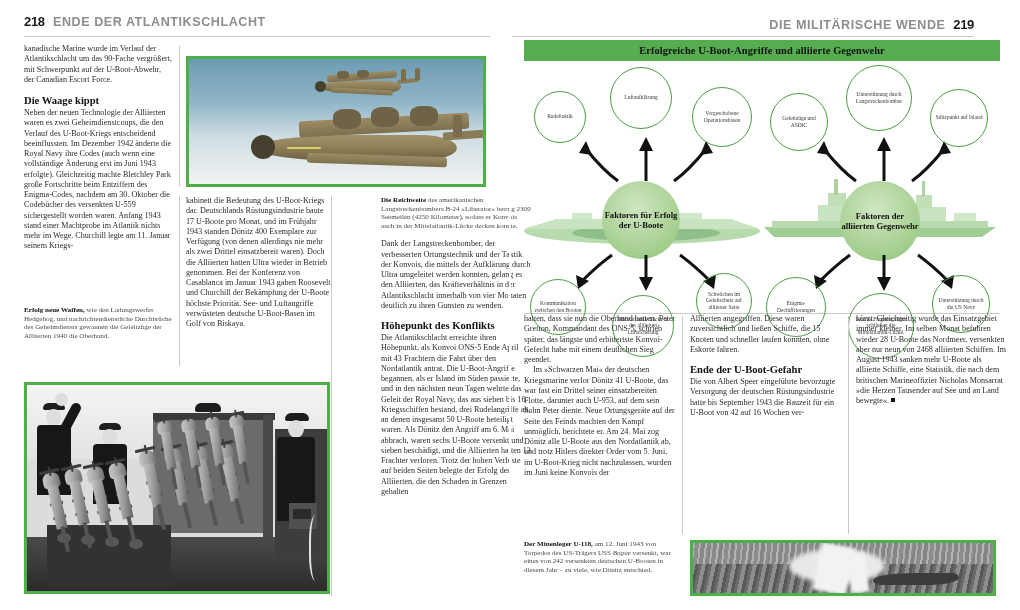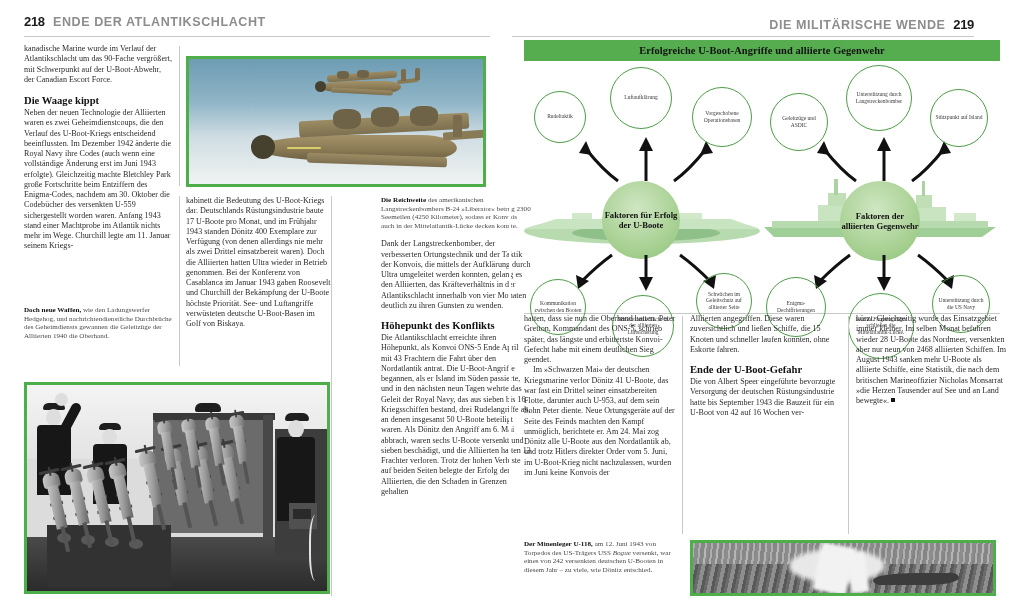--- a/index.html
+++ b/index.html
@@ -144,21 +144,21 @@
     </div>
     <div class="rh-rule"></div>
 
     <div class="l-top col">
       <p>kanadische Marine wurde im Verlauf der Atlantikschlacht um das 90-Fache vergrößert, mit Schwerpunkt auf der U-Boot-Abwehr, der Canadian Escort Force.</p>
       <h3 class="sub first">Die Waage kippt</h3>
       <p>Neben der neuen Technologie der Alliierten waren es zwei Geheimdienstcoups, die den Verlauf des U-Boot-Kriegs entscheidend beeinflussten. Im Dezember 1942 änderte die Royal Navy ihre Codes (auch wenn eine vollständige Änderung erst im Juni 1943 erfolgte). Gleichzeitig machte Bletchley Park große Fortschritte beim Entziffern des Enigma-Codes, nachdem am 30. Oktober die Codebücher des versenkten U-559 sichergestellt worden waren. Anfang 1943 stand einer Machtprobe im Atlantik nichts mehr im Wege. Churchill legte am 11. Januar seinem Kriegs-</p>
     </div>
 
     <div class="l-cap">
-      <b>Doch neue Waffen,</b><span> wie den Ladungswerfer Hedgehog, und nachrichtendienstliche Durchbrüche des Geheimdiensts gewannen die Geleitzüge der Alliierten 1940 die Oberhand.</span>
+      <b>Erfolg neue Waffen,</b><span> wie den Ladungswerfer Hedgehog, und nachrichtendienstliche Durchbrüche des Geheimdiensts gewannen die Geleitzüge der Alliierten 1940 die Oberhand.</span>
     </div>
 
     <div class="fig" style="left:186px;top:56px;width:300px;height:131px;">
       <div class="photo">
         <div class="sky"></div>
 
         <div class="bomber" style="left:112px;top:6px;width:120px;height:44px;">
           <div class="fus" style="left:18px;top:16px;width:82px;height:12px;"></div>
           <div class="wing" style="left:26px;top:8px;width:70px;height:7px;transform:rotate(-4deg);"></div>
           <div class="wing" style="left:30px;top:24px;width:62px;height:5px;transform:rotate(3deg);"></div>

